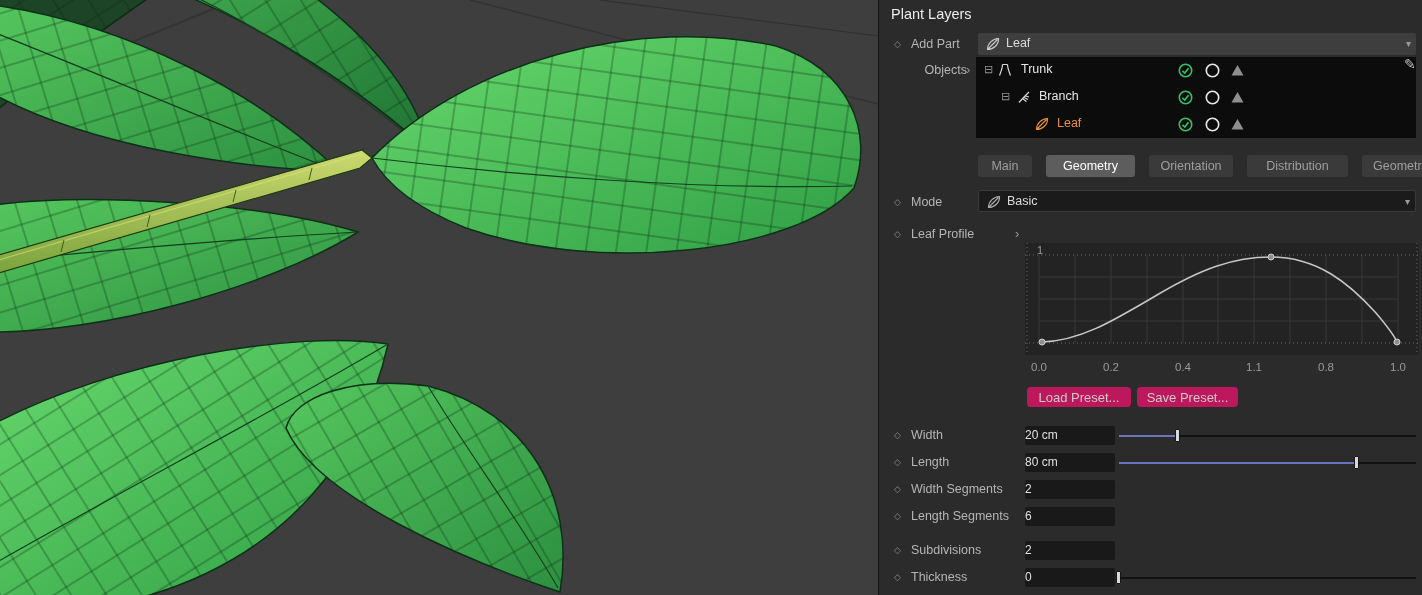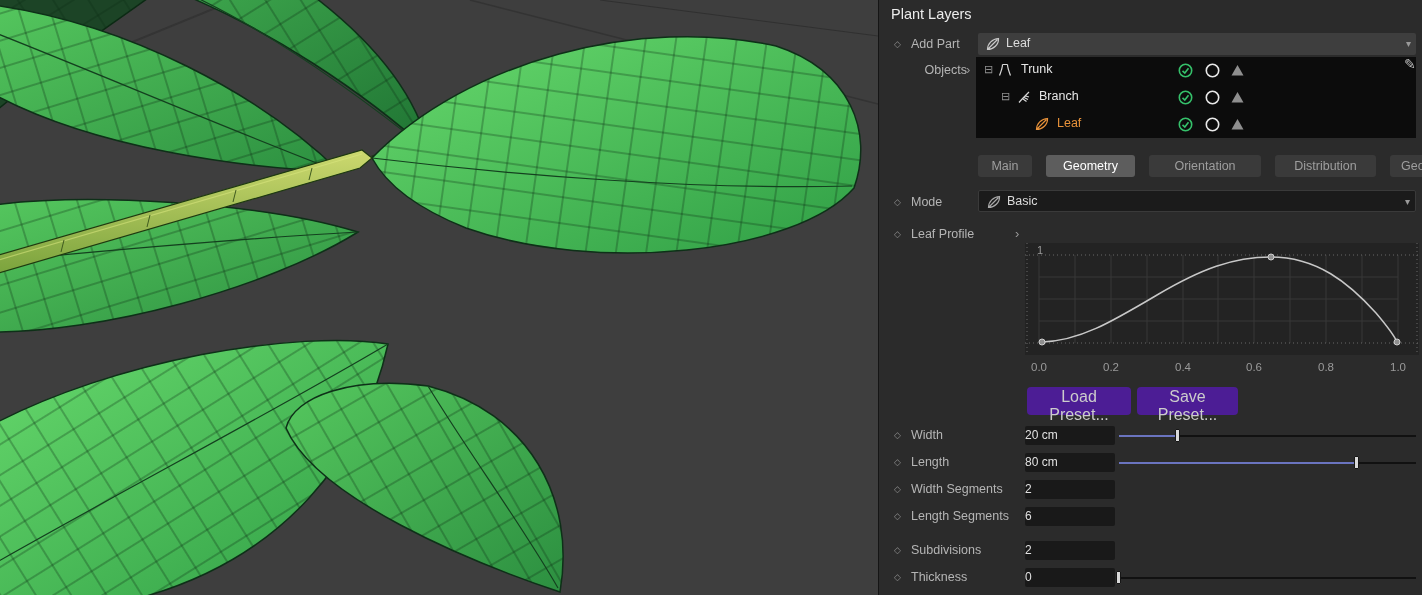--- a/index.html
+++ b/index.html
@@ -37,22 +37,22 @@
 
   .tabs{position:absolute;left:99px;top:155px;display:flex;gap:14px;}
   .tab{height:22px;border-radius:3px;background:#3a3a3a;color:#9e9e9e;font-size:12.5px;
        display:flex;align-items:center;justify-content:center;border:none;font-family:inherit;}
   .tab.active{background:#5d5d5d;color:#ffffff;}
 
   .curve{position:absolute;left:146px;top:243px;width:394px;height:112px;background:#232323;}
   .ymax{position:absolute;left:12px;top:1px;font-size:11px;color:#9a9a9a;}
   .xtick{position:absolute;top:361px;transform:translateX(-50%);font-size:11.5px;color:#9a9a9a;}
 
-  .pbtn{position:absolute;top:387px;height:28px;background:#4c1d95;border:none;border-radius:4px;
-        color:#cccccc;font-size:16px;font-family:inherit;}
+  .pbtn{position:absolute;top:387px;height:20px;background:#be185d;border:none;border-radius:4px;
+        color:#cccccc;font-size:13px;font-family:inherit;}
 
   .prow{position:absolute;left:0;width:544px;height:20px;}
   .prow .diamond{left:15px;top:4px;}
   .plabel{position:absolute;left:32px;top:2px;font-size:12.5px;color:#b5b5b5;white-space:nowrap;}
   .pfield{position:absolute;left:146px;top:0;width:90px;height:19px;background:#191919;border-radius:2px;
           color:#e0e0e0;font-size:12px;text-align:left;line-height:19px;}
   .pslider{position:absolute;left:240px;top:0;width:297px;height:19px;}
   .strack{position:absolute;left:0;right:0;top:9px;height:2px;background:#111111;}
   .sfill{position:absolute;left:0;top:9px;height:2px;background:#6a74bf;}
   .shandle{position:absolute;top:3px;width:5px;height:13px;background:#d9d9d9;border:1px solid #161616;
@@ -218,21 +218,21 @@
           <path d="M7.5 2 L13.5 12.5 L1.5 12.5 Z" fill="#8f8f8f"></path>
         </svg>
       </div>
     </div>
 
     <span class="pencil">✎</span>
 
     <div class="tabs">
       <button class="tab" style="width:54px;">Main</button>
       <button class="tab active" style="width:89px;">Geometry</button>
-      <button class="tab" style="width:112px;">Orientation</button>
+      <button class="tab" style="width:84px;">Orientation</button>
       <button class="tab" style="width:101px;">Distribution</button>
       <button class="tab" style="width:77px;">Geometry</button>
     </div>
 
     <span class="diamond" style="left:15px;top:197px;">◇</span>
     <span class="rlabel" style="left:32px;top:195px;">Mode</span>
     <div class="dropdown dd-dark" style="top:190px;">
       <svg class="dd-icon" style="color:#a8a8a8;" viewBox="0 0 14 14">
         <path d="M1.5 12.5 C1.5 6.5 6.5 1.8 12.5 1.5 C12.8 7.5 7.5 12.5 1.5 12.5 Z M1.5 12.5 C4.5 9.5 8 6 11.5 2.5" stroke="currentColor" fill="none" stroke-width="1.2"></path>
       </svg>
@@ -274,21 +274,21 @@
           <circle cx="246" cy="14" r="3"></circle>
           <circle cx="372" cy="99" r="3"></circle>
         </g>
       </svg>
       <span class="ymax">1</span>
     </div>
 
     <span class="xtick" style="left:160px;">0.0</span>
     <span class="xtick" style="left:232px;">0.2</span>
     <span class="xtick" style="left:304px;">0.4</span>
-    <span class="xtick" style="left:375px;">0.6</span>
+    <span class="xtick" style="left:375px;">1.1</span>
     <span class="xtick" style="left:447px;">0.8</span>
     <span class="xtick" style="left:519px;">1.0</span>
 
     <button class="pbtn" style="left:148px;width:104px;">Load Preset...</button>
     <button class="pbtn" style="left:258px;width:101px;">Save Preset...</button>
 
     <div class="prow" style="top:426px;">
       <span class="diamond">◇</span>
       <span class="plabel">Width</span>
       <div class="pfield">20 cm</div>

